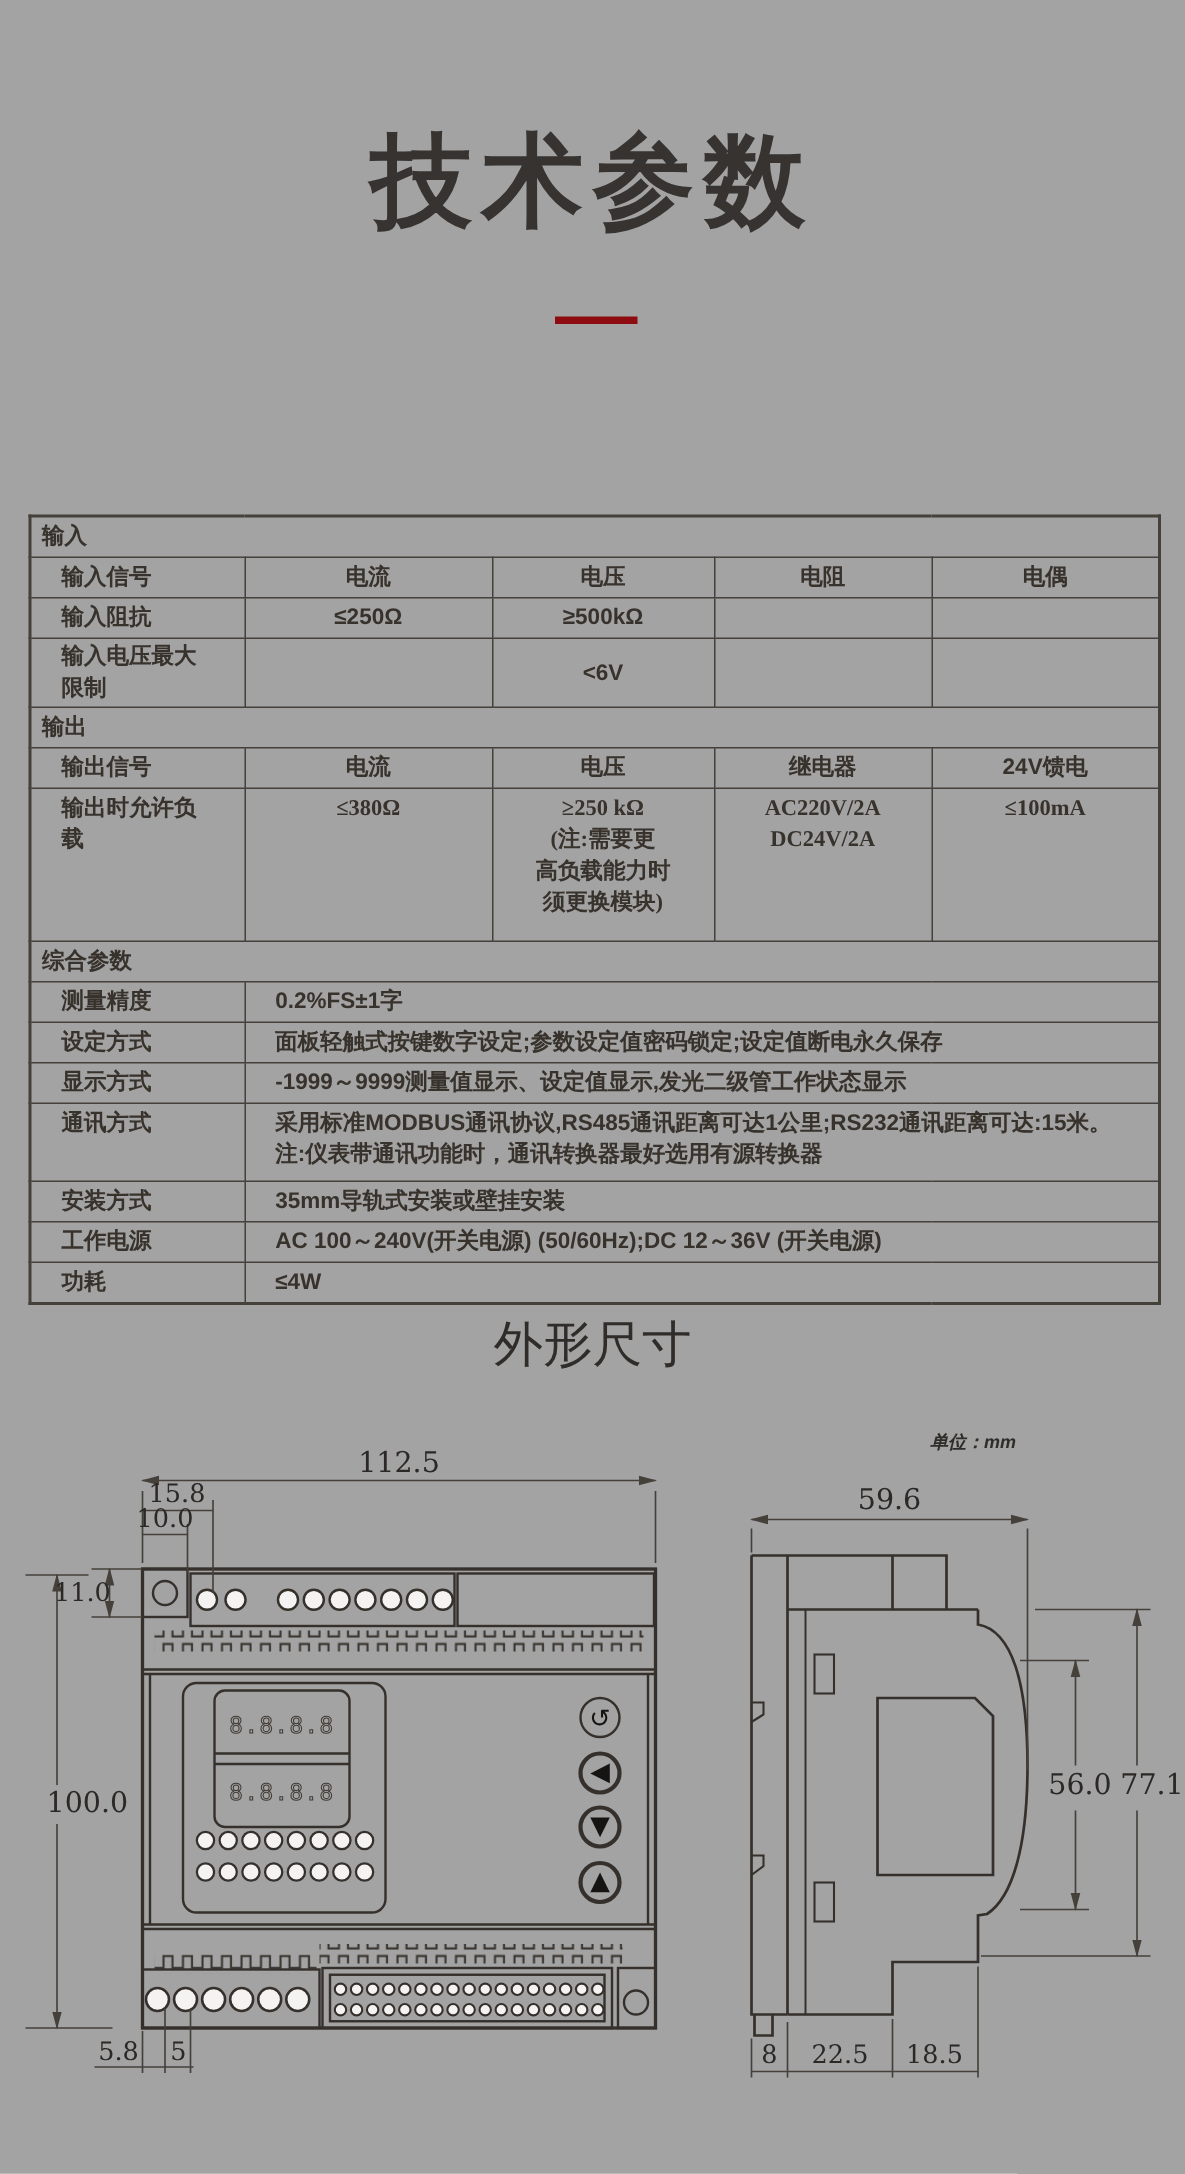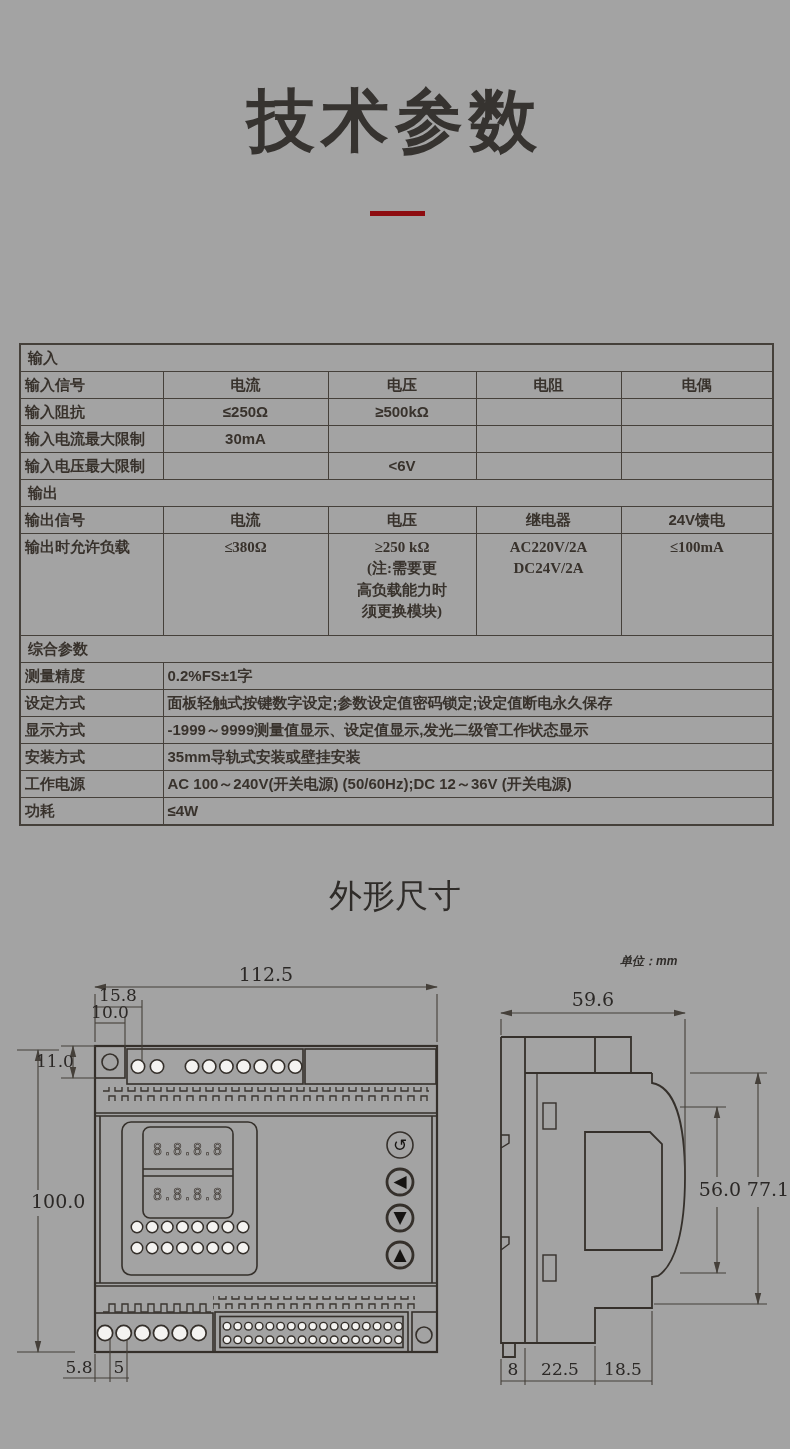--- a/index.html
+++ b/index.html
@@ -32,21 +32,21 @@
 
   
   .spec-wrap { position:absolute; top:343px; left:19px; }
   table.spec {
     border-collapse:collapse; table-layout:fixed; width:753px;
     border:2.4px solid #45403a;
   }
   table.spec td {
     border:1.6px solid #45403a;
     font-size:15px; font-weight:600; color:#38322c;
-    padding:1px 4px; height:24px; line-height:1.42;
+    padding:1px 20px; height:24px; line-height:1.42;
     overflow:hidden;
   }
   tr.section td { text-align:left; padding-left:7px; font-weight:700; }
   td.label { text-align:left; padding-left:7px; font-weight:700; }
   td.val-c { text-align:center; }
   td.val-l { text-align:left; padding-left:10px; }
   tr.tall td { height:97px; vertical-align:top; padding-top:3px;font-family:Liberation Serif, serif; }
   tr.comm td { height:48px; vertical-align:top; padding-top:2px; }
   .pre { white-space:pre-line; }
 
@@ -96,27 +96,20 @@
         <td class="val-c">电偶</td>
       </tr>
       <tr>
         <td class="label">输入阻抗</td>
         <td class="val-c">≤250Ω</td>
         <td class="val-c">≥500kΩ</td>
         <td class="val-c"></td>
         <td class="val-c"></td>
       </tr>
       <tr>
-        <td class="label">输入电流最大限制</td>
-        <td class="val-c">30mA</td>
-        <td class="val-c"></td>
-        <td class="val-c"></td>
-        <td class="val-c"></td>
-      </tr>
-      <tr>
         <td class="label">输入电压最大限制</td>
         <td class="val-c"></td>
         <td class="val-c">&lt;6V</td>
         <td class="val-c"></td>
         <td class="val-c"></td>
       </tr>
       <tr class="section">
             <td colspan="5">输出</td>
           </tr>
       <tr>
@@ -144,20 +137,25 @@
         <td class="label">测量精度</td>
         <td class="val-l" colspan="4">0.2%FS±1字</td>
       </tr>
       <tr>
         <td class="label">设定方式</td>
         <td class="val-l" colspan="4">面板轻触式按键数字设定;参数设定值密码锁定;设定值断电永久保存</td>
       </tr>
       <tr>
         <td class="label">显示方式</td>
         <td class="val-l" colspan="4">-1999～9999测量值显示、设定值显示,发光二级管工作状态显示</td>
+      </tr>
+      <tr class="comm">
+        <td class="label">通讯方式</td>
+        <td class="val-l pre" colspan="4">采用标准MODBUS通讯协议,RS485通讯距离可达1公里;RS232通讯距离可达:15米。
+注:仪表带通讯功能时，通讯转换器最好选用有源转换器</td>
       </tr>
       <tr>
         <td class="label">安装方式</td>
         <td class="val-l" colspan="4">35mm导轨式安装或壁挂安装</td>
       </tr>
       <tr>
         <td class="label">工作电源</td>
         <td class="val-l" colspan="4">AC 100～240V(开关电源) (50/60Hz);DC 12～36V (开关电源)</td>
       </tr>
       <tr>

